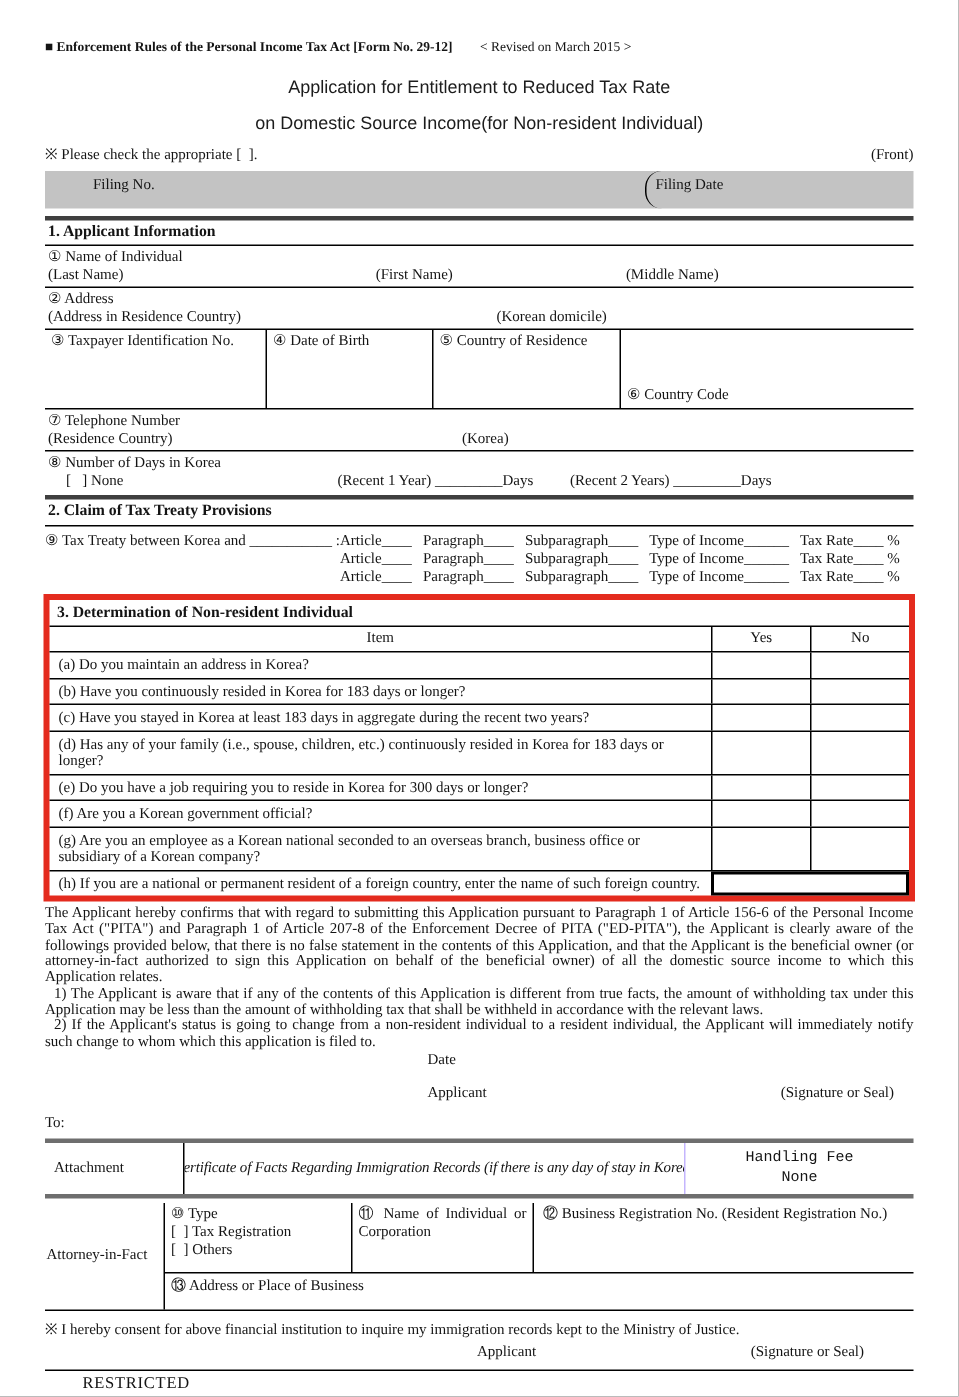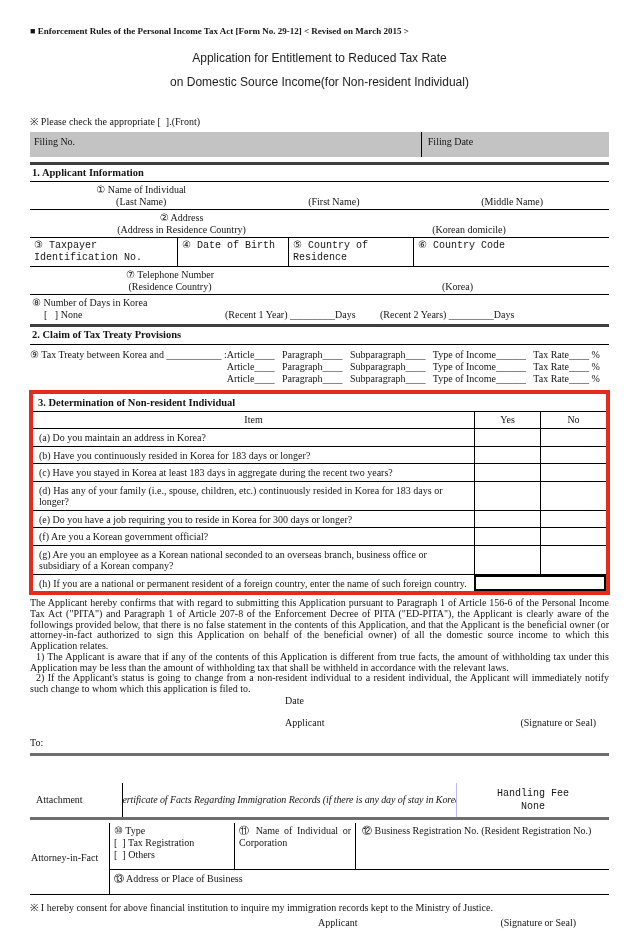--- a/index.html
+++ b/index.html
@@ -7,44 +7,44 @@
   .page {
     position:relative; width:639px; height:931px; background:#ffffff;
     overflow:hidden; color:#141414;
     font-family:"Liberation Serif","DejaVu Serif",serif; font-size:10px; line-height:1.2;
   }
   .content { margin:0 30px; width:579px; }
   .pre { white-space:pre; }
   .bold { font-weight:bold; }
 
   .doc-note { padding-top:26px; font-size:9px; }
-  .doc-note .rev { font-weight:bold; }
+  .doc-note .rev { font-weight:normal;margin-left:16px; }
   .title { margin-top:14px; text-align:center; font-family:"Liberation Sans","DejaVu Sans",sans-serif; font-size:12px; color:#1c1c1c; }
   .title + .title { margin-top:10px; }
-  .check-row { margin-top:26px; display:flex; justify-content:flex-start; font-size:10px; }
-
-  .filing-bar { margin-top:4px; height:25px; background:#c3c3c3; display:flex; font-size:10px; }
+  .check-row { margin-top:8px; display:flex; justify-content:space-between; font-size:10px; }
+
+  .filing-bar { margin-top:4px; height:25px; background:#c3c3c3; display:flex; font-size:10px;padding-left:28px; }
   .filing-no { width:67.5%; padding:4px 4px; }
-  .filing-date { flex:1; border-left:1px solid #000; padding:4px 6px; }
+  .filing-date { flex:1; border-left:1px solid #000; padding:4px 6px;border-radius:11px; }
   .gap5 { height:5px; }
   .thick-dark { border-top:3px solid #3f3f3f; }
   .thick-gray { border-top:3px solid #6e6e6e; }
 
   .sec-title { font-weight:bold; font-size:10.5px; padding:2px 2px 2px; border-bottom:1px solid #000; min-height:15px; }
   .r { border-bottom:1px solid #000; }
-  .row-2line { display:grid; padding:2px 2px 1px; min-height:25px;text-align:center; }
+  .row-2line { display:grid; padding:2px 2px 1px; min-height:25px; }
   .row-name { grid-template-columns:38% 29% 33%; }
   .row-addr { grid-template-columns:52% 48%; }
   .row-tel  { grid-template-columns:48% 52%; }
   .cell-stack div { line-height:12px; }
   .bottom-label { align-self:end; line-height:12px; }
 
-  .row-id { display:grid; grid-template-columns:148px 111px 125px 1fr; min-height:26px;font-family:Liberation Mono, monospace; }
+  .row-id { display:grid; grid-template-columns:148px 111px 125px 1fr; min-height:26px; }
   .row-id > div { padding:2px 4px; border-right:1px solid #000; }
-  .row-id > div:last-child { border-right:none; }
+  .row-id > div:last-child { border-right:none;margin-top:36px; }
 
   .row-days { padding:2px 2px 3px; min-height:27px; }
   .days-line { display:grid; grid-template-columns:193px 155px 1fr; line-height:12px; }
   .days-line .indent { padding-left:12px; }
 
   .treaty { display:flex; padding:4px 0 5px; }
   .treaty-intro { flex:none; line-height:12px; }
   .treaty-lines { display:flex; flex-direction:column; }
   .t-line { white-space:pre; line-height:12px; }
 
@@ -62,21 +62,21 @@
   .decl { margin-top:3px; text-align:justify; font-size:10px; line-height:10.7px; }
   .decl p.num { text-indent:6px; }
 
   .date-line { padding-left:255px; }
   .sig-line { margin-top:10px; display:flex;align-items:flex-end; }
   .sig-line .sp { width:255px; flex:none; }
   .sig-line .seal { margin-left:auto; margin-right:13px; }
   .to-line { margin-top:8px; }
   .mt4 { margin-top:4px; }
 
-  .attach-grid { display:grid; grid-template-columns:92px 1fr 152px; min-height:34px;margin-top:27px; }
+  .attach-grid { display:grid; grid-template-columns:92px 1fr 152px; min-height:34px; }
   .attach-label { padding:0 0 0 6px; display:flex; align-items:center; }
   .attach-doc { border-left:1px solid #000; border-right:1px solid #c4b5fd; display:flex; align-items:center; justify-content:center;
                 font-size:10px; letter-spacing:-0.1px; white-space:nowrap; overflow:hidden;font-style:italic; }
   .attach-fee { display:flex; flex-direction:column; align-items:center; justify-content:center; line-height:13px;font-family:Liberation Mono, monospace; }
 
   .atty-grid { display:grid; grid-template-columns:80px 125px 121px 1fr; grid-template-rows:46px 25px; border-bottom:1px solid #000; margin-top:3px; }
   .atty-label { grid-row:1 / 3; display:flex; align-items:center; border-right:1px solid #000; padding-left:1px; }
   .atty-type { border-right:1px solid #000; padding:2px 4px; line-height:12px; }
   .atty-name { border-right:1px solid #000; padding:2px 4px; text-align:justify; line-height:12px; }
   .atty-biz  { padding:2px 6px; text-align:justify; line-height:12px; }

